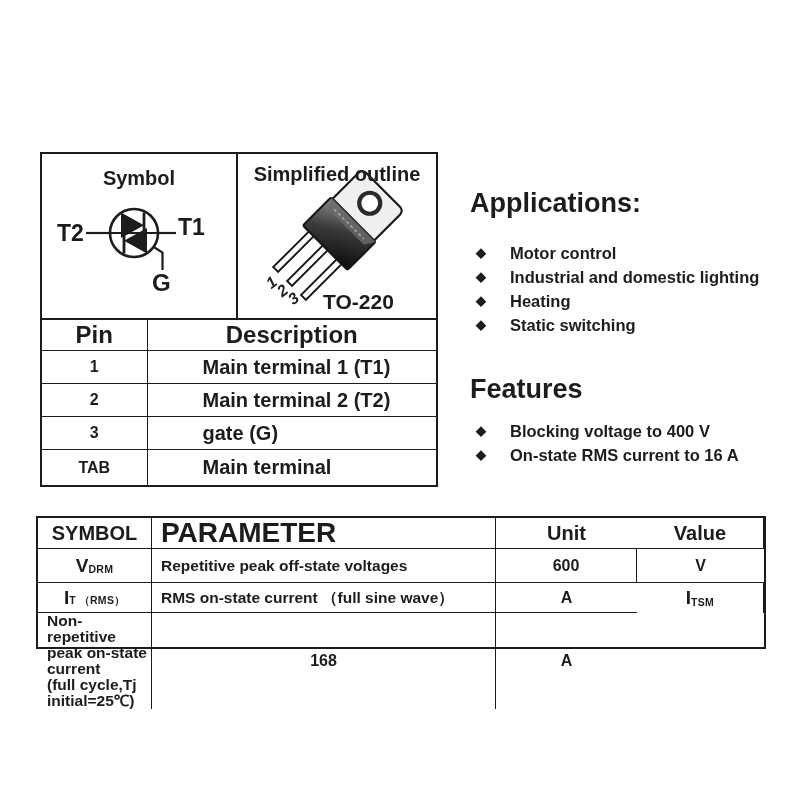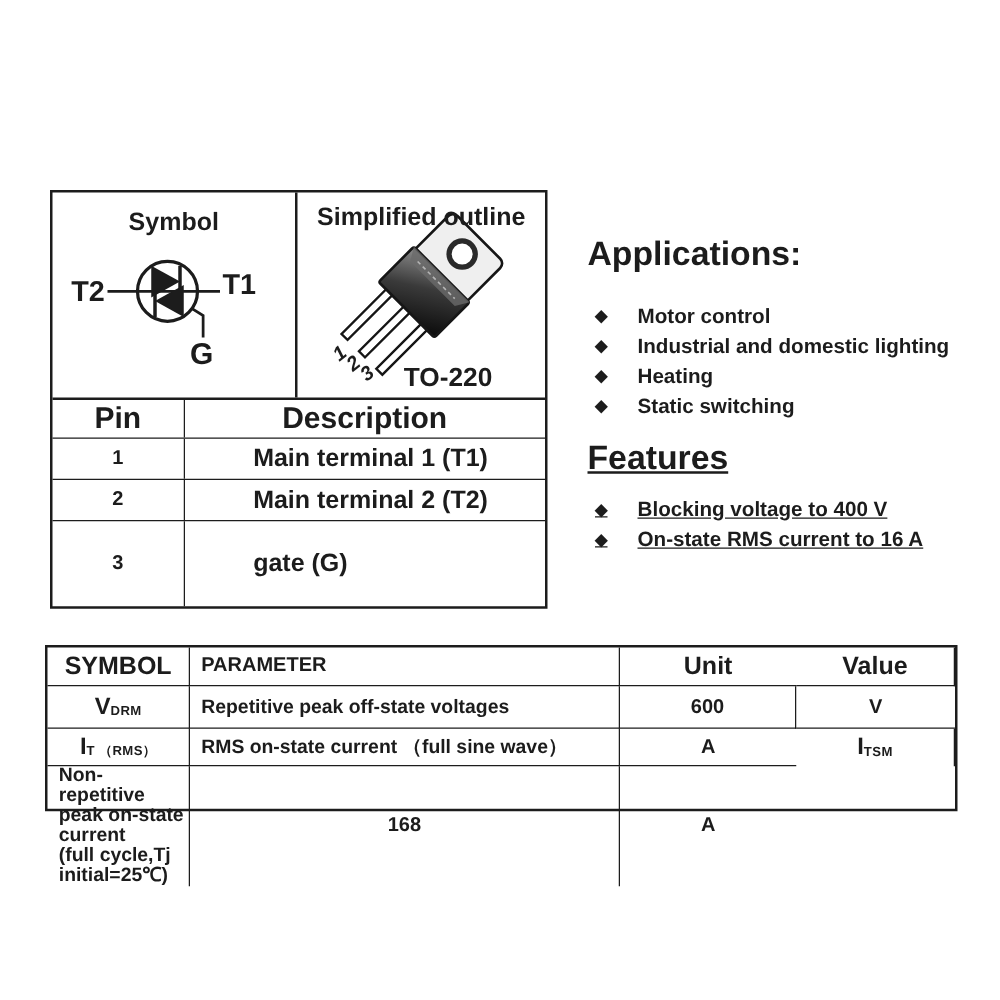--- a/index.html
+++ b/index.html
@@ -47,21 +47,21 @@
   .pin-header .pin-cell, .pin-header .desc-cell { font-size: 24px; }
   .pin-header .desc-cell { justify-content: center; padding-left: 0; }
   .desc-cell {
     flex: 1; display: flex; align-items: center;
     padding-left: 55px; font-size: 20px;
   }
 
   
   .side-block { position: absolute; left: 470px; width: 322px; }
   .applications { top: 188px; }
-  .features { top: 351px; text-decoration: underline; }
+  .features { top: 374px; }
   .side-heading { font-size: 27px; }
   .side-list { margin-top: 22px; }
   .features .side-list { margin-top: 14px; }
   .side-item { display: flex; align-items: center; height: 24px; padding-left: 6px; }
   .bullet { width: 34px; font-size: 13px; line-height: 24px; }
   .side-item-label { font-size: 16.5px; }
 
   
   .ratings-table {
     position: absolute; left: 36px; top: 516px;
@@ -75,21 +75,21 @@
   .rt-cell {
     border-right: 1.5px solid #1c1c1c;
     border-bottom: 1.5px solid #1c1c1c;
     display: flex; align-items: center; justify-content: center;
     font-size: 16px;
   }
   .rt-cell.last-col { border-right: none; }
   .rt-cell.last-row { border-bottom: none; }
   .rt-cell.param { justify-content: flex-start; padding-left: 9px; font-size: 15.5px; }
   .rt-header { font-size: 20px; }
-  .rt-header.param { font-size: 16px; }
+  .rt-header.param { font-size: 28px; }
   .param-text { white-space: pre-line; line-height: 16px; }
   .sym-main { font-size: 19px; }
   .sym-sub { font-size: 10.5px; position: relative; top: 3.5px; letter-spacing: 0.3px; }
 </style>
 </head>
 <body>
 
 <div class="page">
 
   <div class="top-box">
@@ -163,20 +163,24 @@
       <div class="desc-cell">Main terminal 1 (T1)</div>
     </div>
     <div class="pin-row pin-data">
       <div class="pin-cell">2</div>
       <div class="desc-cell">Main terminal 2 (T2)</div>
     </div>
     <div class="pin-row pin-data">
       <div class="pin-cell">3</div>
       <div class="desc-cell">gate (G)</div>
     </div>
+    <div class="pin-row pin-data">
+      <div class="pin-cell">TAB</div>
+      <div class="desc-cell">Main terminal</div>
+    </div>
   </div>
 
   <div class="side-block applications">
     <div class="side-heading">Applications:</div>
     <div class="side-list">
       <div class="side-item">
         <span class="bullet">◆</span>
         <span class="side-item-label">Motor control</span>
       </div>
       <div class="side-item">

